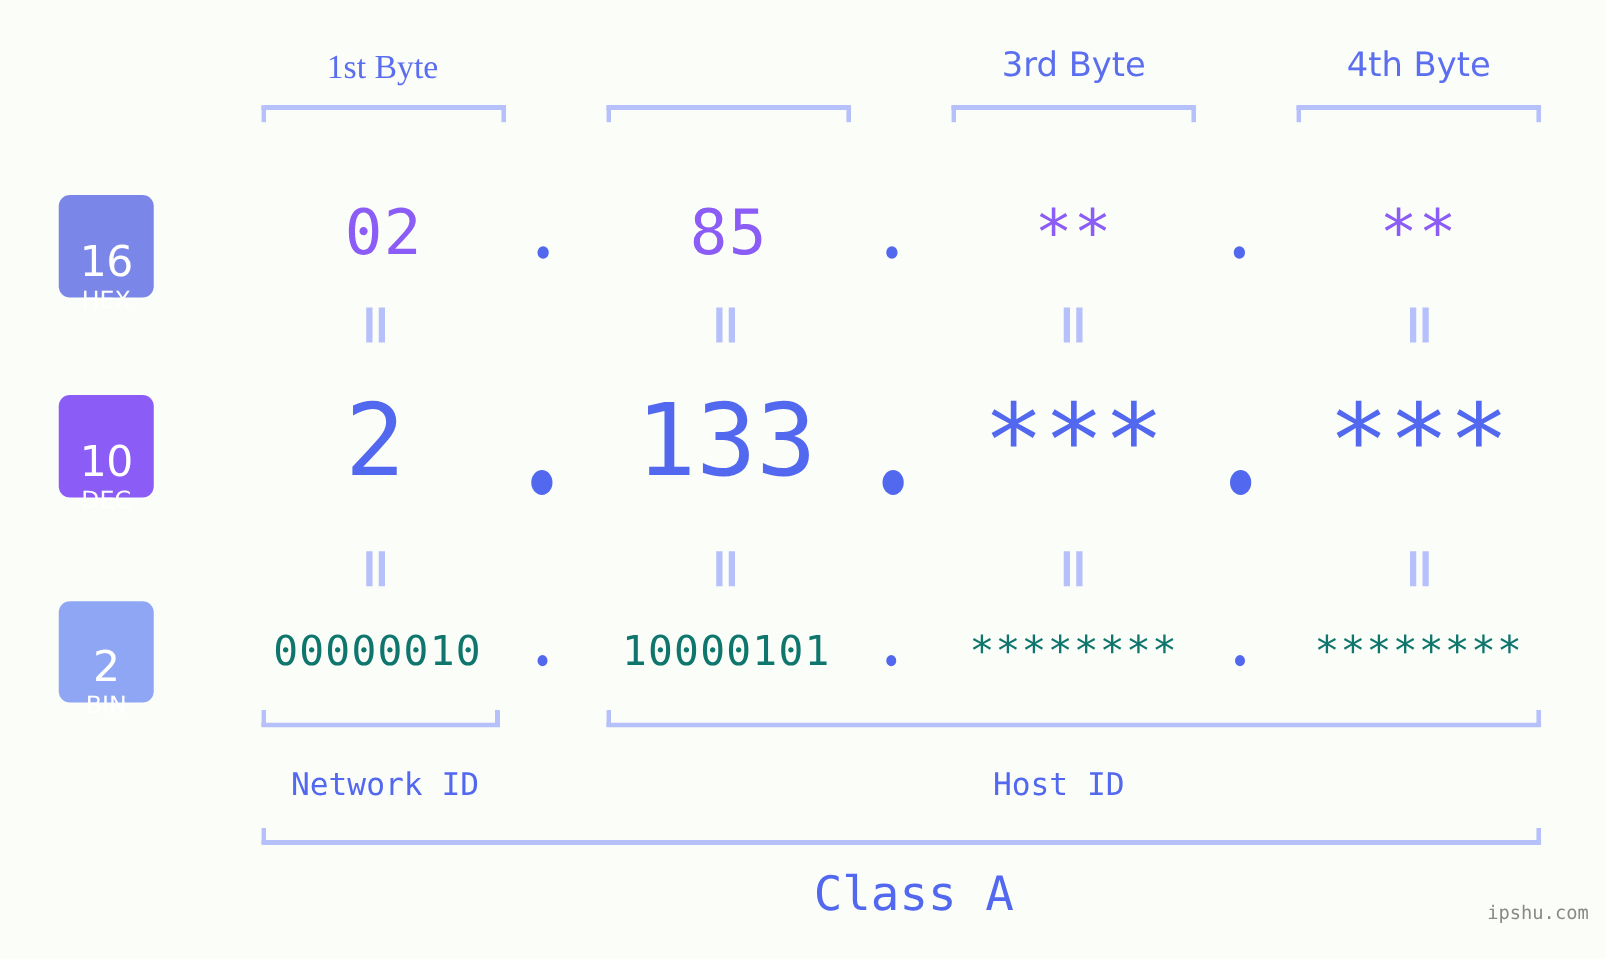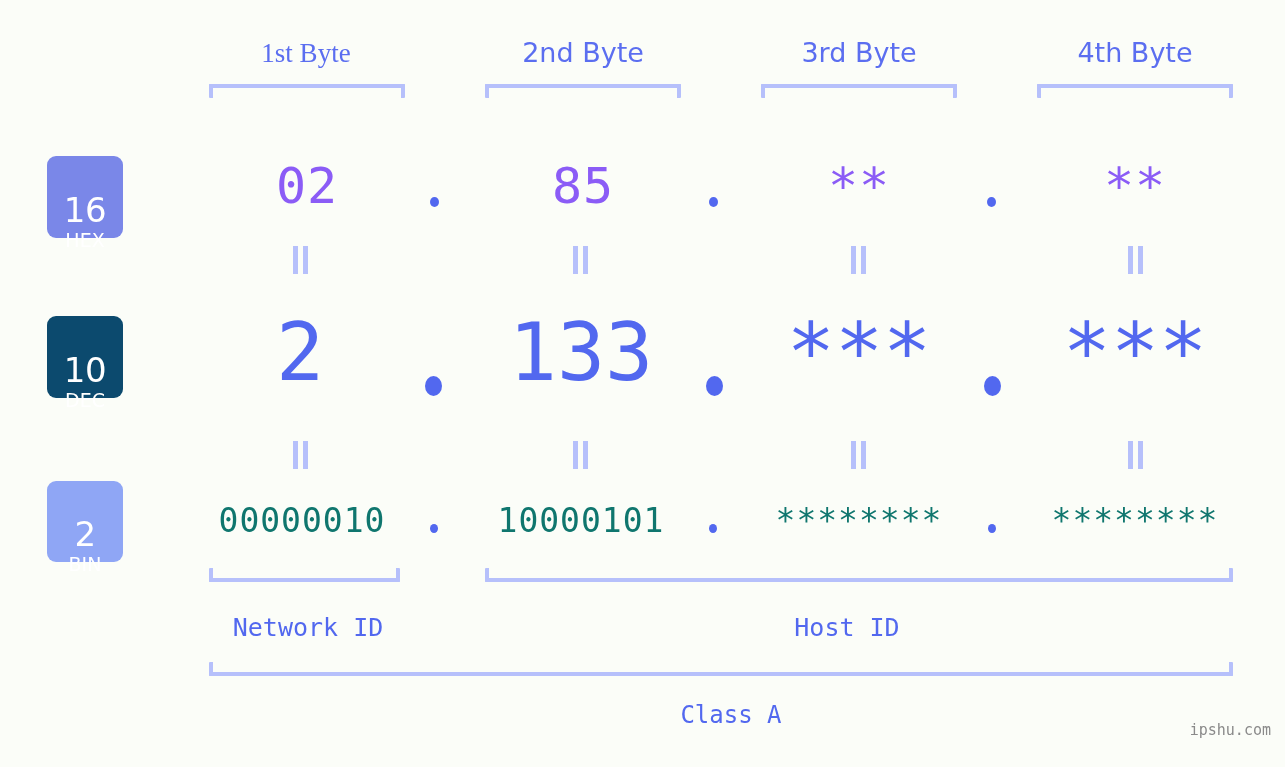--- a/index.html
+++ b/index.html
@@ -73,21 +73,21 @@
     font-weight: 400;
     letter-spacing: -0.5px;
     margin-top: 48px;
   }
   .badge .sub {
     font-size: 19px;
     font-weight: 400;
     margin-top: 4px;
   }
   .badge-hex { top: 156px; height: 82px; background: #7a87e8; }
-  .badge-dec { top: 316px; height: 82px; background: #0c4a6e; }
+  .badge-dec { top: 316px; height: 82px; background: #8b5cf6; }
   .badge-bin { top: 481px; height: 81px; background: #8fa6f5; }
 
   
   .cell {
     position: absolute;
     text-align: center;
     white-space: nowrap;
     font-family: "DejaVu Sans Mono", monospace;
   }
 
@@ -159,21 +159,21 @@
   }
 
   
   .class-label {
     position: absolute;
     top: 694px;
     height: 42px;
     line-height: 42px;
     text-align: center;
     font-family: "DejaVu Sans Mono", monospace;
-    font-size: 24px;
+    font-size: 38px;
     color: #5268ef;
     white-space: nowrap;
   }
 
   
   .watermark {
     position: absolute;
     right: 14px;
     bottom: 28px;
     font-family: "DejaVu Sans Mono", monospace;
@@ -181,21 +181,20 @@
     color: #8a8a8a;
     white-space: nowrap;
   }
 </style>
 </head>
 <body>
 
 <div class="stage">
 
   <div class="byte-header" style="left:196px; width:220px;font-family:Liberation Serif, serif;">1st Byte</div>
-  <div class="byte-header" style="left:473px; width:220px;">2nd Byte</div>
   <div class="byte-header" style="left:749px; width:220px;">3rd Byte</div>
   <div class="byte-header" style="left:1025px; width:220px;">4th Byte</div>
 
   <div class="bracket-top" style="left:209px; top:84px; width:196px;"></div>
   <div class="bracket-top" style="left:485px; top:84px; width:196px;"></div>
   <div class="bracket-top" style="left:761px; top:84px; width:196px;"></div>
   <div class="bracket-top" style="left:1037px; top:84px; width:196px;"></div>
 
   <div class="badge badge-hex">
     <span class="num">16</span>

